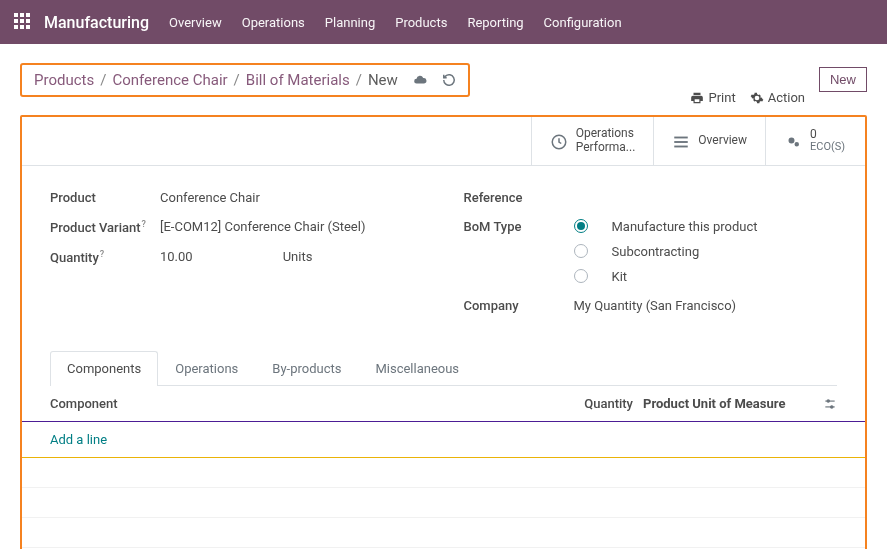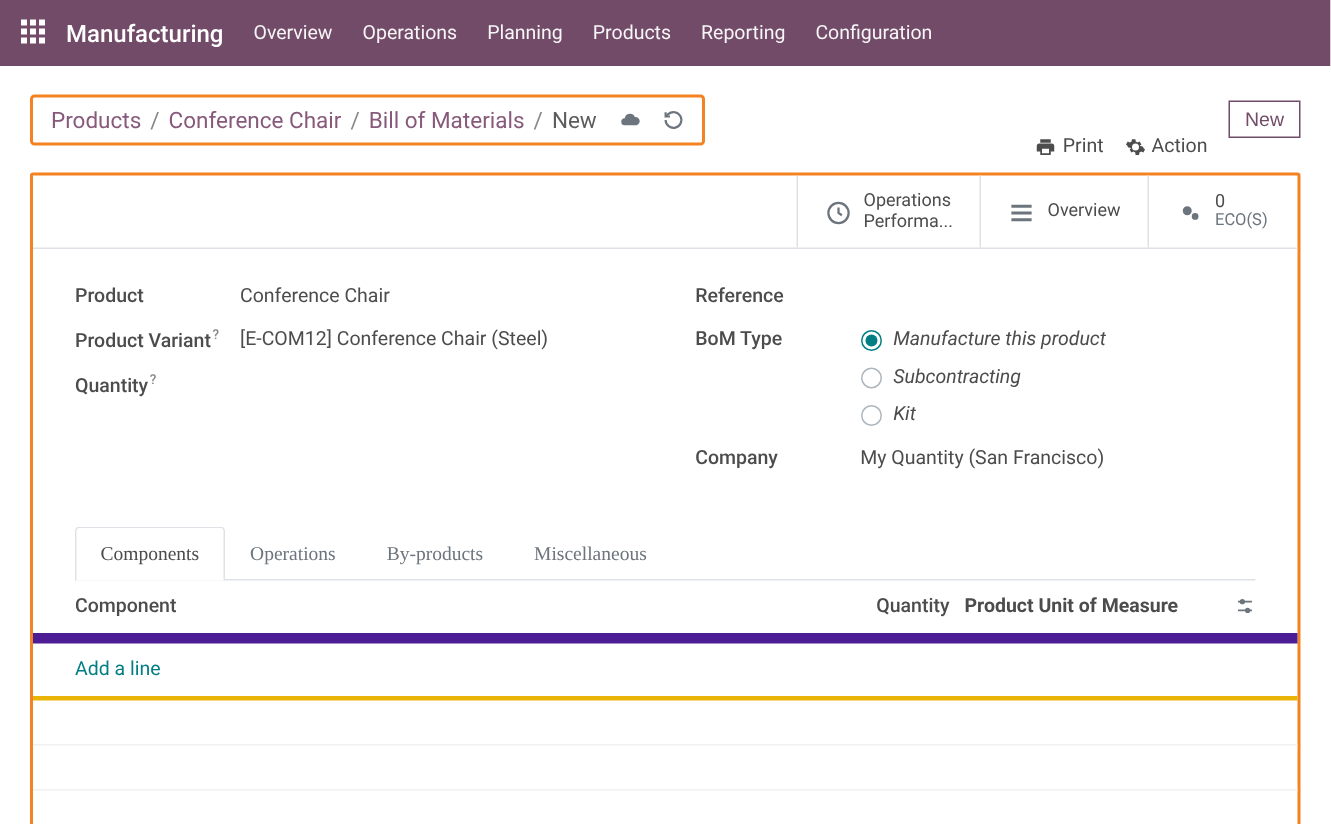--- a/index.html
+++ b/index.html
@@ -32,37 +32,37 @@
   
   .form-body { padding: 24px 28px 16px 28px; display: flex; gap: 40px; }
   .col { flex: 1; }
   .field-row { display: flex; margin-bottom: 14px; align-items: flex-start; }
   .field-label { width: 110px; font-weight: 500; color: #4c4c4c; font-size: 13px; }
   .field-label sup { color: #888; font-size: 9px; margin-left: 1px; }
   .field-value { flex: 1; color: #4c4c4c; font-size: 13px; }
   .qty-row .field-value { display: flex; gap: 90px; }
   
   .radio-group { display: flex; flex-direction: column; gap: 10px; }
-  .radio-item { display: flex; align-items: flex-end; gap: 8px; cursor: pointer; font-style: italic; }
+  .radio-item { display: flex; align-items: flex-start; gap: 24px; cursor: pointer; }
   .radio-dot { width: 14px; height: 14px; border: 1px solid #adb5bd; border-radius: 50%; display: inline-block; position: relative; }
   .radio-dot.checked { border-color: #017e84; }
   .radio-dot.checked::after { content: ""; position: absolute; width: 8px; height: 8px; background: #017e84; border-radius: 50%; top: 2px; left: 2px; }
   
   .tabs { display: flex; border-bottom: 1px solid #dee2e6; margin: 8px 28px 0 28px; }
-  .tab { padding: 9px 16px; color: #6c757d; cursor: pointer; font-size: 13px; border: 1px solid transparent; border-bottom: none; font-family: Liberation Serif, serif; }
+  .tab { padding: 9px 16px; color: #6c757d; cursor: pointer; font-size: 13px; border: 1px solid transparent; border-bottom: none; }
   .tab.active { color: #4c4c4c; border-color: #dee2e6; border-radius: 3px 3px 0 0; background: #fff; margin-bottom: -1px; }
   
-  .grid-head { display: flex; padding: 10px 28px; border-bottom: 7px solid #4c1d95; font-weight: 500; font-size: 13px; }
+  .grid-head { display: flex; padding: 10px 28px; border-bottom: 1px solid #4c1d95; font-weight: 500; font-size: 13px; }
   .grid-head .c1 { flex: 1; }
   .grid-head .c2 { width: 70px; text-align: right; }
   .grid-head .c3 { width: 180px; padding-left: 10px; font-weight: bold; }
   .grid-head .c4 { width: 24px; text-align: right; color: #6c757d; cursor: pointer; }
   
   .grid-body { min-height: 150px; }
-  .add-line { color: #017e84; padding: 10px 28px; cursor: pointer; font-size: 13px; border-bottom: 3px solid #eab308; }
+  .add-line { color: #017e84; padding: 10px 28px; cursor: pointer; font-size: 13px; border-bottom: 1px solid #eab308; }
   .empty-row { height: 30px; border-bottom: 1px solid #f1f1f1; }
   
   svg { display: inline-block; vertical-align: middle; }
 </style>
 </head>
 <body>
 
 <div class="topbar">
   <div class="apps-icon">
     <span></span>
@@ -166,20 +166,24 @@
       <div class="field-row">
         <div class="field-label">Product</div>
         <div class="field-value">Conference Chair</div>
       </div>
       <div class="field-row">
         <div class="field-label"><span>Product Variant</span><sup>?</sup></div>
         <div class="field-value">[E-COM12] Conference Chair (Steel)</div>
       </div>
       <div class="field-row qty-row">
         <div class="field-label"><span>Quantity</span><sup>?</sup></div>
+        <div class="field-value">
+          <span>10.00</span>
+          <span>Units</span>
+        </div>
       </div>
     </div>
     <div class="col">
       <div class="field-row">
         <div class="field-label">Reference</div>
         <div class="field-value"></div>
       </div>
       <div class="field-row">
         <div class="field-label">BoM Type</div>
         <div class="field-value">

